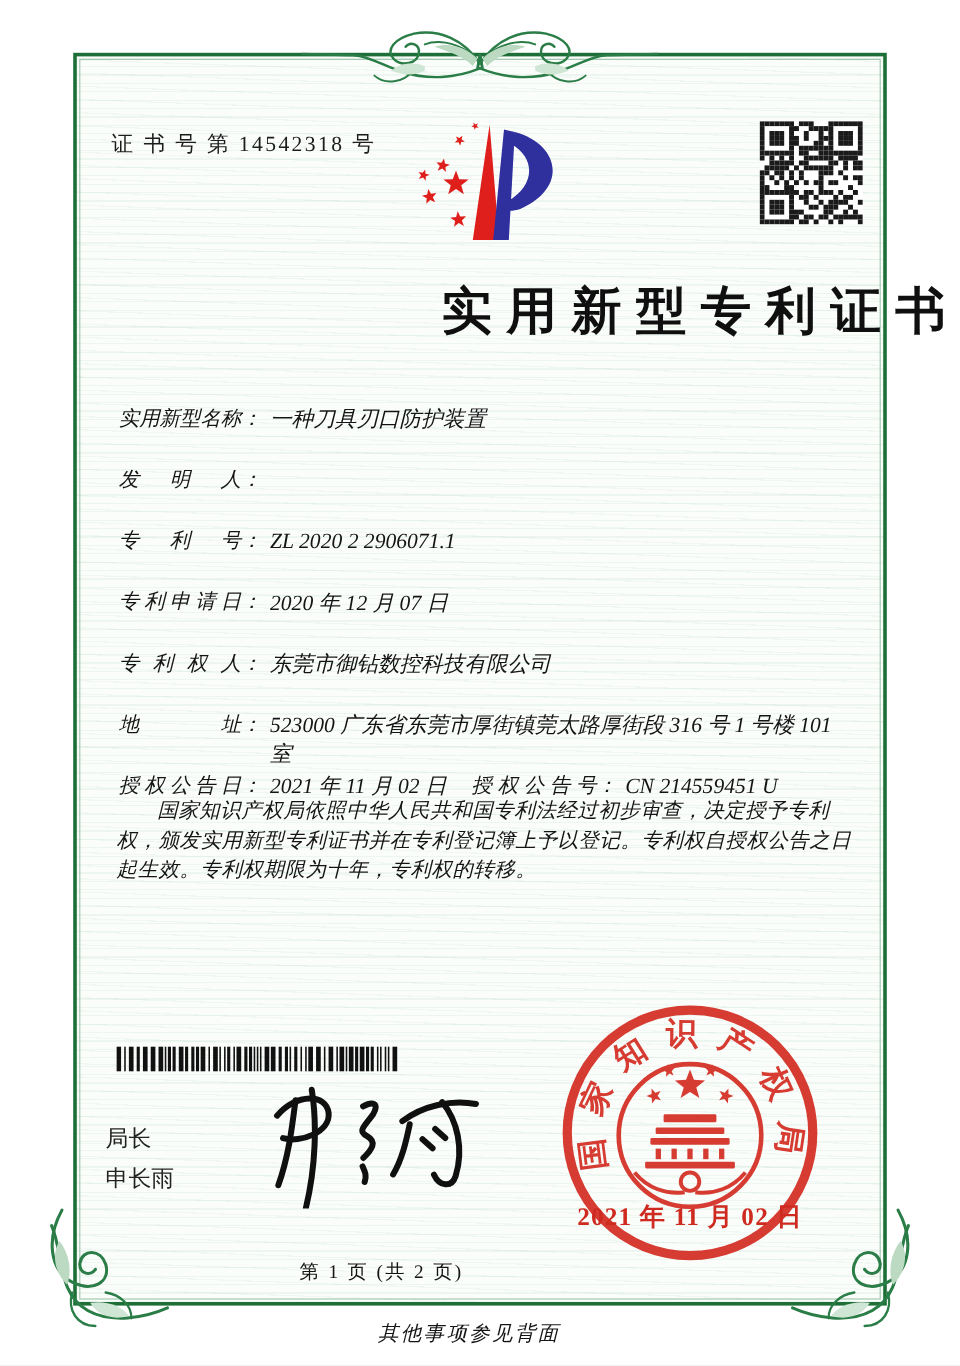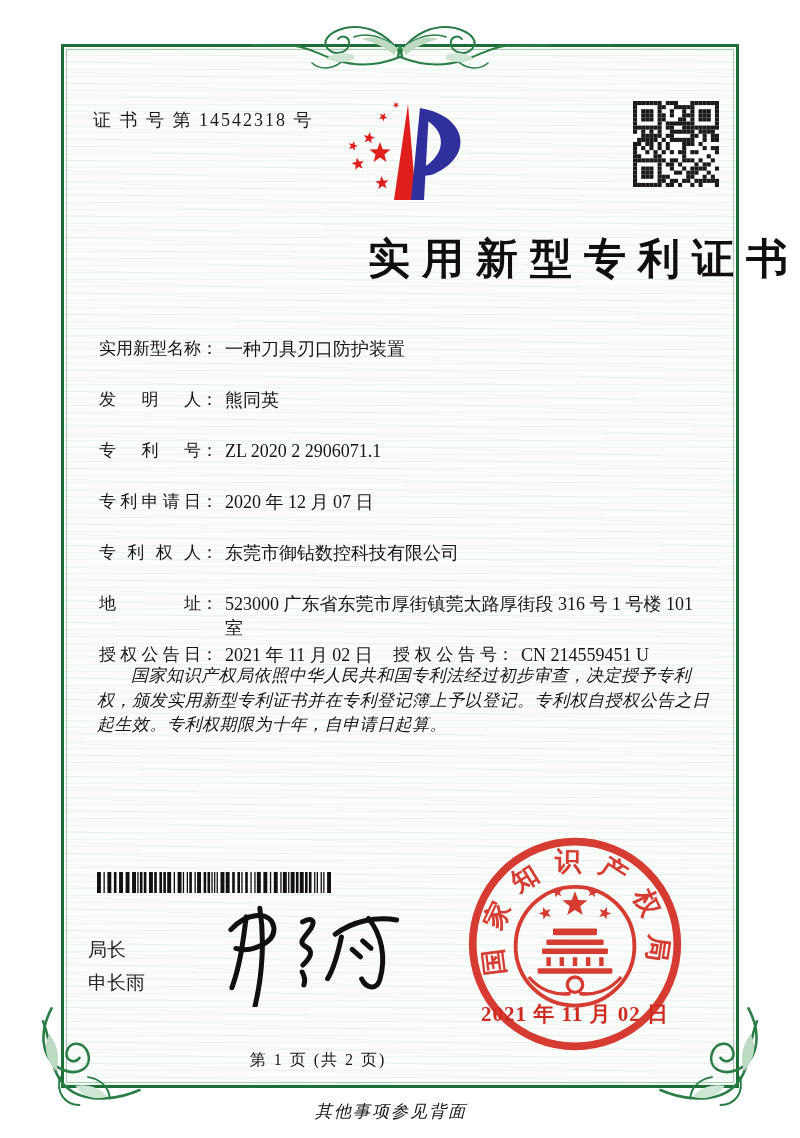--- a/index.html
+++ b/index.html
@@ -22,21 +22,21 @@
   .orn-br{left:654px;top:1002px;width:118px;height:118px;transform:scale(-1,1);}
   
   .cert-no{position:absolute;left:93px;top:108px;font-size:18px;letter-spacing:2px;color:#1c1c1c;}
   .logo{position:absolute;left:342px;top:96px;width:132px;height:110px;}
   .qr{position:absolute;left:633px;top:101px;width:86px;height:86px;}
   .title{
     position:absolute;left:0;top:231px;width:800px;margin:0;text-align:right;
     font-size:42px;font-weight:bold;letter-spacing:12px;text-indent:12px;color:#0f0f0f;
   }
   
-  .fields{position:absolute;left:99px;top:337px;width:614px;font-size:18px;line-height:24px;}
+  .fields{position:absolute;left:99px;top:337px;width:614px;font-size:18px;line-height:24px;font-style:italic;}
   .frow{display:flex;margin-bottom:27px;align-items:flex-start;}
   .frow.addr{margin-bottom:3px;}
   .flabel{display:inline-block;flex:0 0 102px;width:102px;font-size:17px;text-align:justify;text-align-last:justify;white-space:nowrap;}
   .fcolon{flex:0 0 16px;font-size:17px;}
   .fvalue{flex:1;padding-left:7px;}
   .grant{display:flex;}
   .grant .g1{display:flex;flex:0 0 294px;}
   .grant .g2{display:flex;flex:1;}
   .grant .g2 .flabel{flex:0 0 104px;width:104px;}
   
@@ -374,21 +374,20 @@
 
   <div class="fields">
     <div class="frow">
       <span class="flabel">实用新型名称</span>
         <span class="fcolon">：</span>
       <span class="fvalue">一种刀具刃口防护装置</span>
     </div>
     <div class="frow">
       <span class="flabel">发明人</span>
         <span class="fcolon">：</span>
-      <span class="fvalue">熊同英</span>
     </div>
     <div class="frow">
       <span class="flabel">专利号</span>
         <span class="fcolon">：</span>
       <span class="fvalue">ZL 2020 2 2906071.1</span>
     </div>
     <div class="frow">
       <span class="flabel">专利申请日</span>
         <span class="fcolon">：</span>
       <span class="fvalue">2020 年 12 月 07 日</span>
@@ -411,21 +410,21 @@
       </span>
       <span class="g2">
         <span class="flabel">授权公告号</span>
           <span class="fcolon">：</span>
         <span class="fvalue">CN 214559451 U</span>
       </span>
     </div>
   </div>
 
   <div class="paras">
-    <p>国家知识产权局依照中华人民共和国专利法经过初步审查，决定授予专利权，颁发实用新型专利证书并在专利登记簿上予以登记。专利权自授权公告之日起生效。专利权期限为十年，自申请日起算。</p>
+    <p>国家知识产权局依照中华人民共和国专利法经过初步审查，决定授予专利权，颁发实用新型专利证书并在专利登记簿上予以登记。专利权自授权公告之日起生效。专利权期限为十年，专利权的转移。</p>
   </div>
 
   <svg class="barcode" viewBox="0 0 236 21" preserveAspectRatio="none">
     <g id="bc-g" fill="#111">
         <rect x="0.0" y="0" width="3.9" height="21"></rect>
         <rect x="6.5" y="0" width="1.3" height="21"></rect>
         <rect x="10.4" y="0" width="3.9" height="21"></rect>
         <rect x="16.9" y="0" width="2.6" height="21"></rect>
         <rect x="22.1" y="0" width="3.9" height="21"></rect>
         <rect x="28.6" y="0" width="3.9" height="21"></rect>

